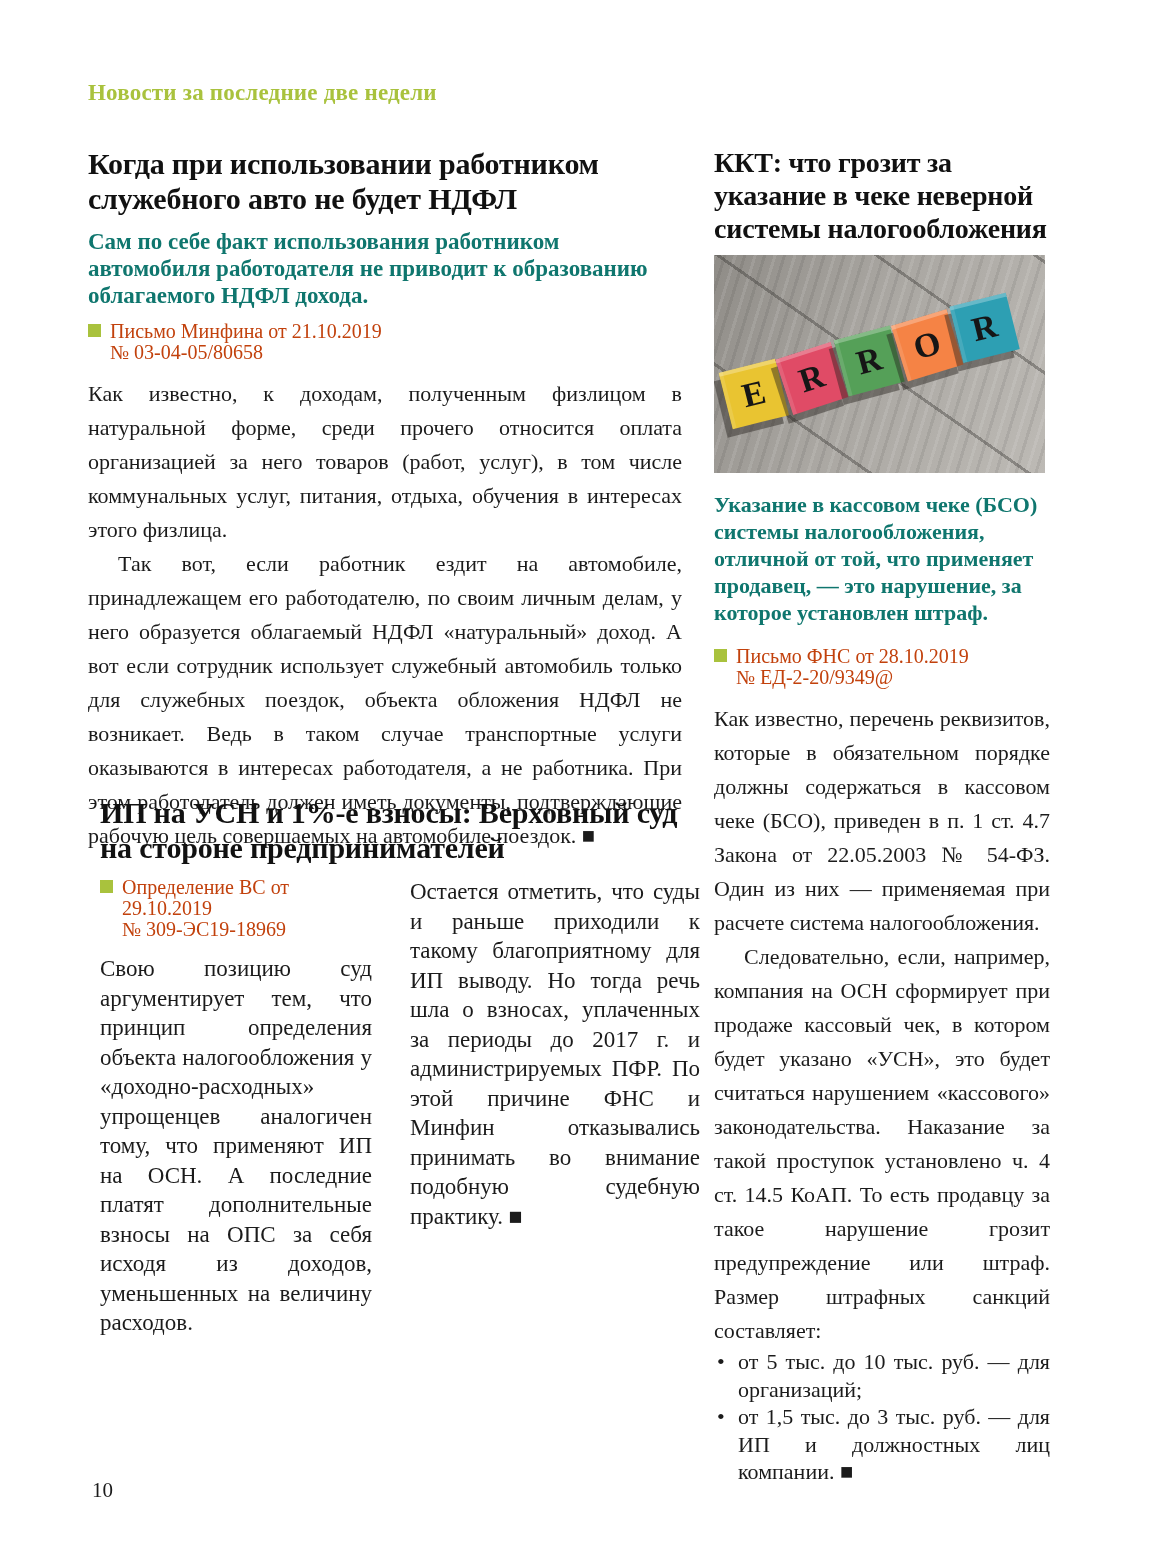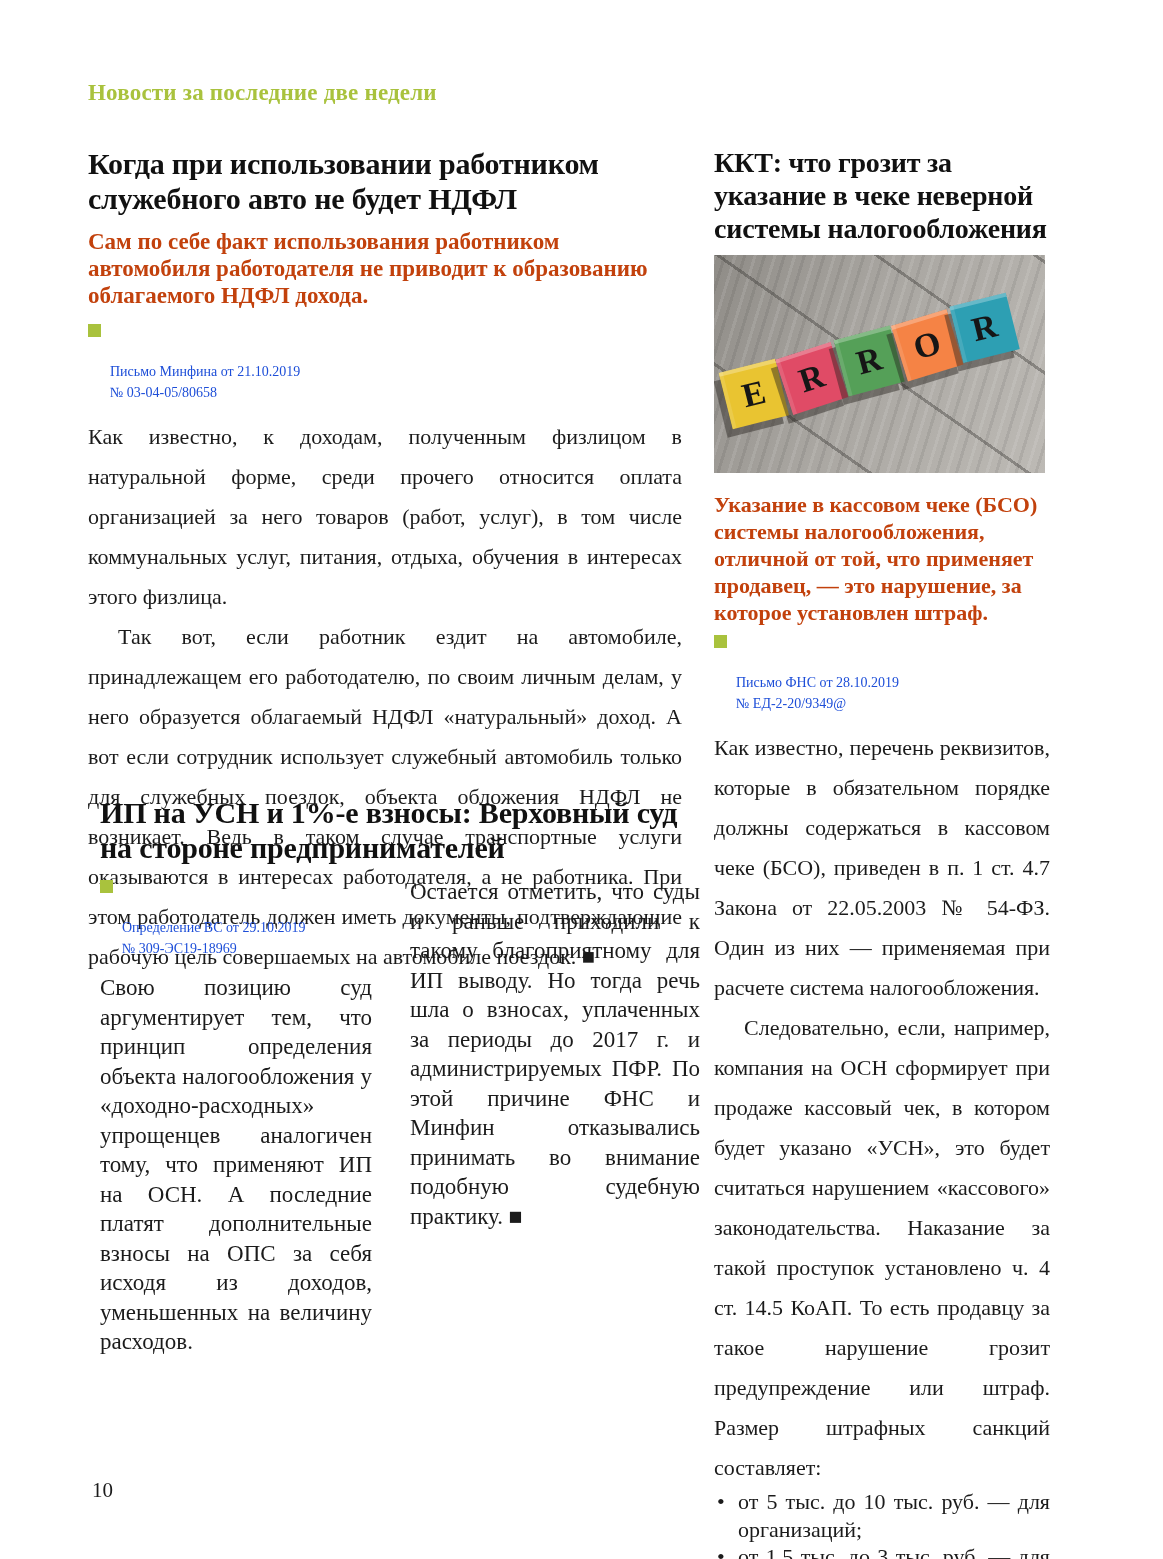--- a/index.html
+++ b/index.html
@@ -20,50 +20,50 @@
   }
   
   .headline {
     font-weight: bold; color: #111;
     font-size: 30px; line-height: 35px;
     margin: 0 0 12px 0;
     letter-spacing: -0.2px;
   }
   .lead {
     font-weight: bold; font-size: 23px; line-height: 27px;
-    margin: 0 0 12px 0; text-align: left; color: #c2410c;
+    margin: 0 0 12px 0; text-align: left; color: #0f766e;
   }
   .source {
     display: flex; align-items: flex-start;
     margin: 0 0 14px 0;
   }
   .source-square {
     flex: 0 0 auto;
     width: 13px; height: 13px; background: #a9c23d;
     margin: 3px 9px 0 0;
   }
-  .source-lines { font-size: 14px; line-height: 21px; color: #1d4ed8; margin-top: 40px; }
+  .source-lines { font-size: 20px; line-height: 21px; color: #c2410c; }
   .bodytext {
-    font-size: 22px; line-height: 40px;
+    font-size: 22px; line-height: 34px;
     text-align: justify; margin: 0; color: #1b1b1b;
   }
   .indent { text-indent: 30px; }
   
   .article1 { position: absolute; left: 88px; top: 146px; width: 594px; }
   
   .article2 { position: absolute; left: 100px; top: 795px; width: 600px; }
   .article2 .cols { display: flex; gap: 38px; margin-top: 2px; }
   .article2 .col1 { width: 272px; flex: 0 0 auto; }
   .article2 .col2 { width: 290px; flex: 0 0 auto; }
   .article2 .lead { font-size: 23px; line-height: 29px; margin-bottom: 10px; }
   .article2 .bodytext { font-size: 23px; line-height: 29.5px; }
   
   .article3 { position: absolute; left: 714px; top: 146px; width: 336px; }
   .article3 .headline { font-size: 28px; line-height: 33px; margin-bottom: 10px; }
-  .article3 .lead { font-size: 22px; line-height: 27px; margin-bottom: 6px; }
+  .article3 .lead { font-size: 22px; line-height: 27px; margin-bottom: 20px; }
   
   .photo {
     position: relative; width: 331px; height: 218px;
     margin: 0 0 18px 0; overflow: hidden;
     background:
       repeating-linear-gradient(35deg,
         rgba(0,0,0,0) 0px, rgba(0,0,0,0) 88px,
         rgba(52,50,47,0.38) 88px, rgba(52,50,47,0.38) 91px),
       repeating-linear-gradient(107deg,
         rgba(255,255,255,0.10) 0px, rgba(255,255,255,0.10) 3px,

